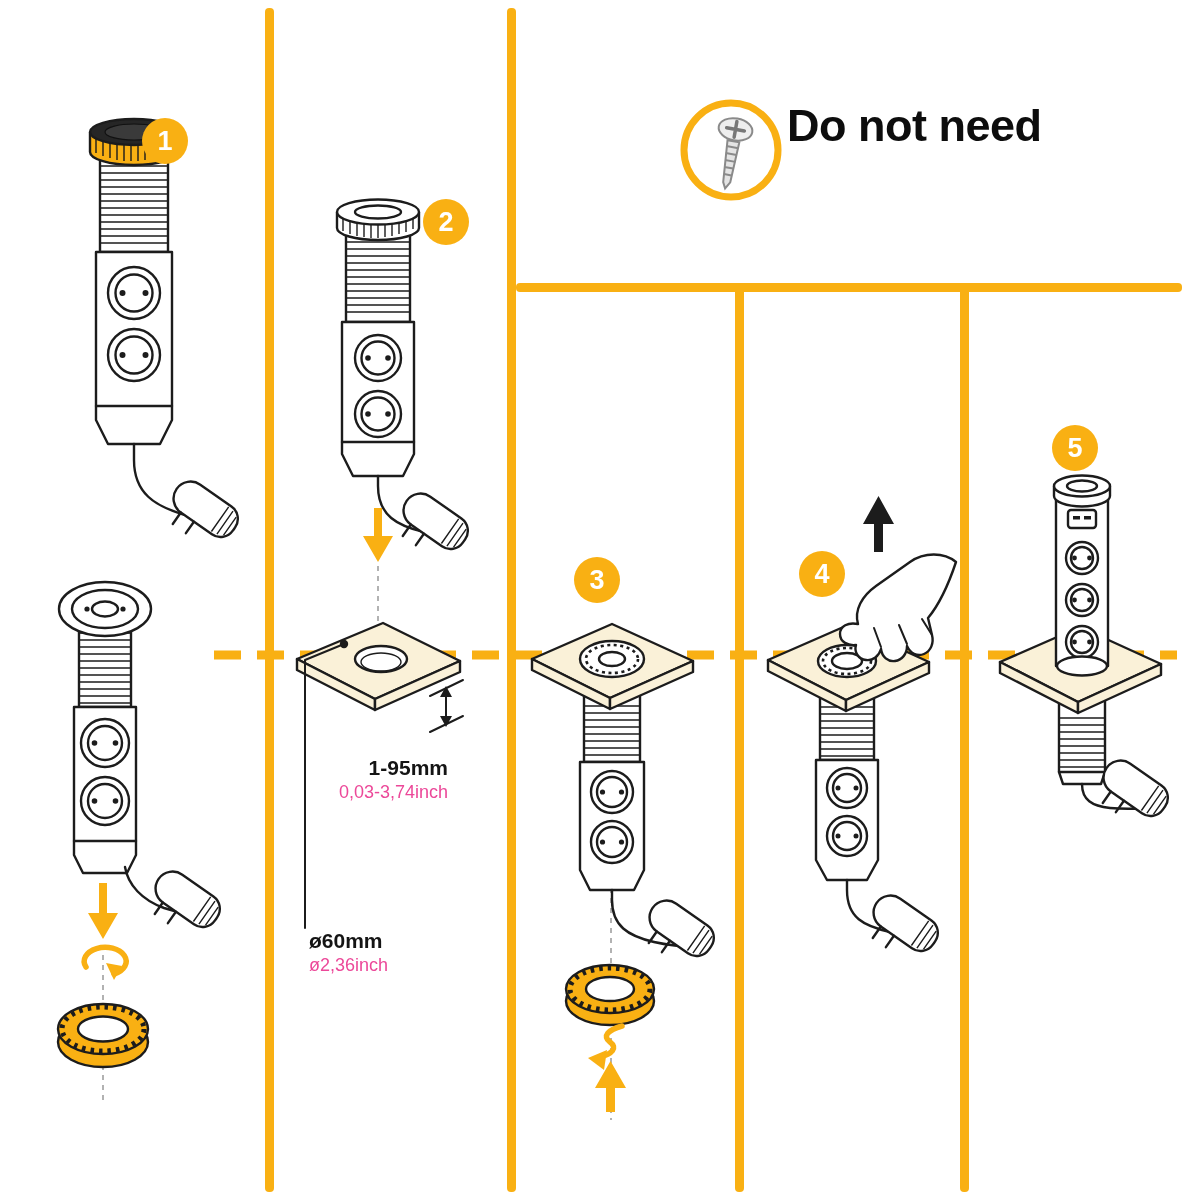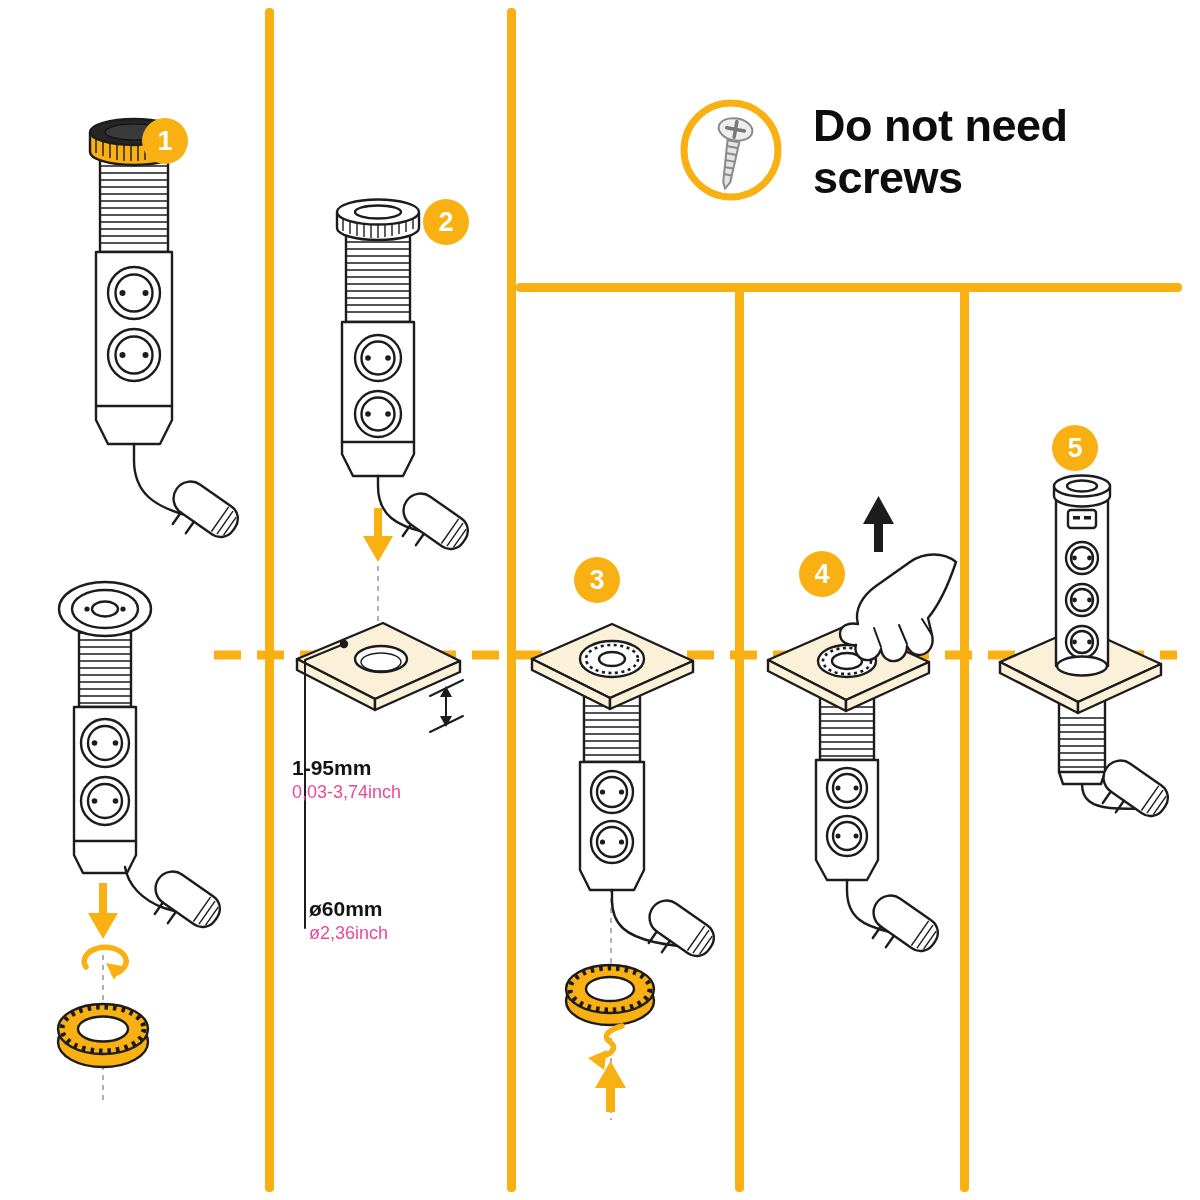--- a/index.html
+++ b/index.html
@@ -11,21 +11,21 @@
   *{margin:0;padding:0;box-sizing:border-box;}
   body{font-family:"Liberation Sans",sans-serif;background:#fff;}
   #canvas{position:relative;width:1200px;height:1200px;background:var(--background);overflow:hidden;}
   svg{position:absolute;overflow:visible;}
   .vline,.hline{position:absolute;background:var(--accent);border-radius:4px;}
   .vline{width:9px;}
   .hline{height:9px;}
   .badge{position:absolute;width:46px;height:46px;border-radius:50%;background:var(--accent);
          color:#fff;display:flex;align-items:center;justify-content:center;
          font-size:27px;font-weight:700;z-index:30;}
-  .title{position:absolute;left:813px;top:100px;width:350px;font-size:45px;font-weight:700;
+  .title{position:absolute;left:787px;top:100px;width:350px;font-size:45px;font-weight:700;
          color:#0d0d0d;line-height:1.16;letter-spacing:-0.5px;z-index:20;}
   .dim{position:absolute;color:#141414;line-height:1.25;z-index:20;}
   .dim .metric{display:block;font-weight:700;font-size:21px;}
   .dim .imperial{display:block;font-size:18px;color:#ec4899;}
   
   .la{stroke:var(--ink);stroke-width:2.4;fill:none;stroke-linecap:round;stroke-linejoin:round;}
   .laf{stroke:var(--ink);stroke-width:2.4;fill:#fff;stroke-linecap:round;stroke-linejoin:round;}
   .lat{stroke:var(--ink);stroke-width:1.4;fill:none;}
   .fillink{fill:var(--ink);}
   .acf{fill:var(--accent);stroke:var(--ink);stroke-width:2.4;}
@@ -333,28 +333,27 @@
     <circle cx="53" cy="53" r="47" style="stroke:var(--accent)" stroke-width="7" fill="#fff"></circle>
     <g transform="rotate(10 53 58)">
       <path d="M47 44 L50 86 L53 92 L57 85 L59 44 Z" fill="#e4e4e4" stroke="#8a8a8a" stroke-width="2"></path>
       <path d="M47 50 h12 M47.5 57 h11 M48 64 h10.5 M48.5 71 h9 M49.5 78 h7.5" stroke="#8a8a8a" stroke-width="2" fill="none"></path>
       <ellipse cx="53" cy="32" rx="17" ry="11" fill="#eeeeee" stroke="#8a8a8a" stroke-width="2"></ellipse>
       <path d="M53 24 v16 M44 32 h18" stroke="#777777" stroke-width="3.5" fill="none" stroke-linecap="round"></path>
     </g>
   </svg>
   <div class="title">
     <div>Do not need</div>
-    <div>screws</div>
-  </div>
-
-  <div class="dim" style="left:292px;top:755px;width:156px;text-align:left">
+  </div>
+
+  <div class="dim" style="left:292px;top:755px;width:156px;text-align:right">
     <span class="metric">1-95mm</span>
     <span class="imperial">0,03-3,74inch</span>
   </div>
-  <div class="dim" style="left:309px;top:896px">
+  <div class="dim" style="left:309px;top:928px">
     <span class="metric">ø60mm</span>
     <span class="imperial">ø2,36inch</span>
   </div>
 
   <div class="badge" style="left:142px;top:118px">
     <span>1</span>
   </div>
   <div class="badge" style="left:423px;top:199px">
     <span>2</span>
   </div>

